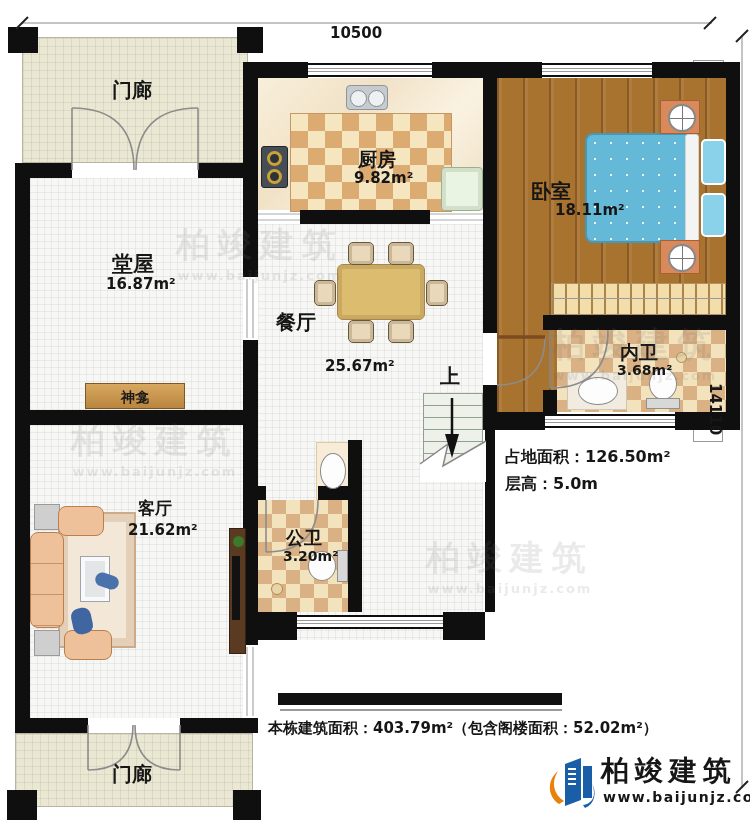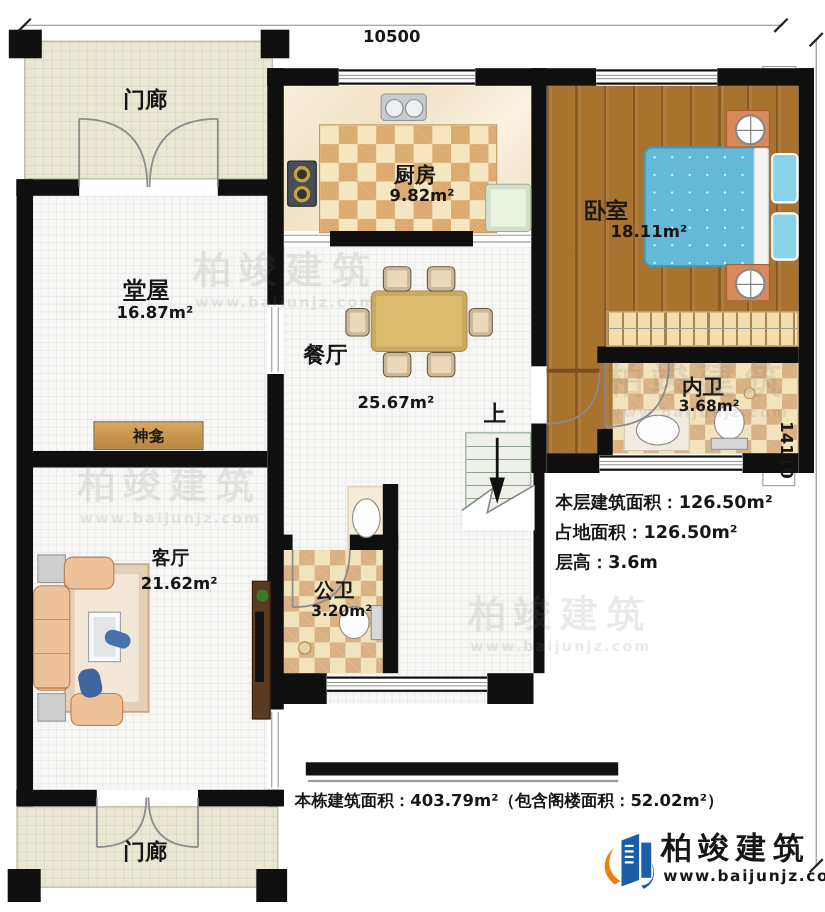--- a/index.html
+++ b/index.html
@@ -236,23 +236,22 @@
   <div class="lbl rname" style="left:286px;top:529px;font-size:18px;">公卫</div>
   <div class="lbl rarea" style="left:283px;top:549px;font-size:14px;">3.20m²</div>
   <div class="lbl rname" style="left:440px;top:366px;">上</div>
 
   <div class="lbl" style="left:330px;top:26px;font-size:15px;">10500</div>
   <div class="lbl" style="left:706px;top:383px;font-size:15px;writing-mode:vertical-rl;">
     <span>14110</span>
   </div>
 
   <div class="lbl" style="left:505px;top:443px;font-size:16px;line-height:1.7;font-weight:700;">
-    <div>本层建筑面积：126.50m²</div>
     <div>占地面积：126.50m²</div>
-    <div>层高：3.6m</div>
+    <div>层高：5.0m</div>
   </div>
 
   <div class="abs" style="left:278px;top:693px;width:284px;height:12px;background:#111;z-index:5;"></div>
   <div class="abs" style="left:280px;top:709px;width:282px;height:2px;background:#9a9a9a;z-index:5;"></div>
   <div class="lbl" style="left:268px;top:721px;font-size:15px;">本栋建筑面积：403.79m²（包含阁楼面积：52.02m²）</div>
 
   <div class="abs" style="left:545px;top:752px;width:200px;height:64px;z-index:5;">
     <svg width="52" height="56" viewBox="0 0 52 56" style="position:absolute;left:0;top:2px;">
       <path d="M14 50 C2 42 2 26 13 17 C6 28 8 40 19 47 Z" fill="#e8820c"></path>
       <path d="M20 10 L36 4 V46 L20 52 Z" fill="#1b5ea8"></path>

